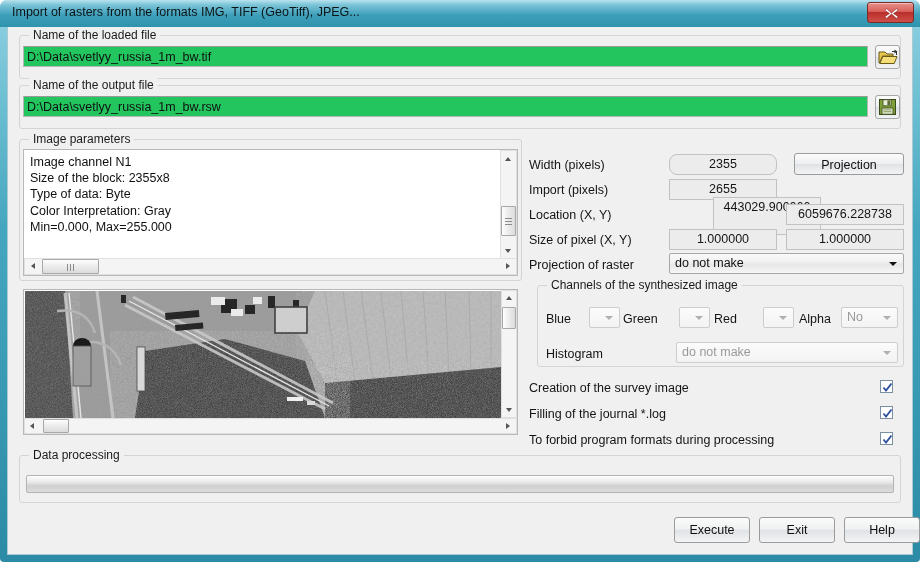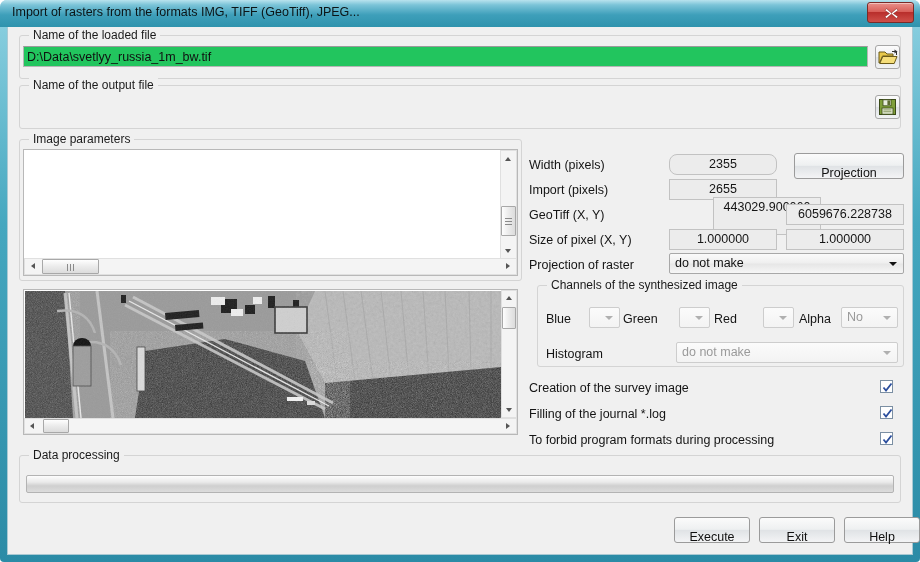--- a/index.html
+++ b/index.html
@@ -134,21 +134,21 @@
     position: absolute;
     box-sizing: border-box;
     background: linear-gradient(180deg, #fbfbfb 0%, #eef0f1 47%, #e0e3e6 52%, #f3f4f5 100%);
     border: 1px solid #9b9b9b;
     border-radius: 3px;
     font-family: "Liberation Sans", sans-serif;
     font-size: 12.5px;
     color: #101010;
     text-align: center;
     cursor: pointer;
-    padding: 12px;
+    padding: 4px;
   }
 
   
   .combo {
     position: absolute;
     box-sizing: border-box;
     background: linear-gradient(180deg, #fafafa 0%, #efefef 48%, #e6e6e6 52%, #f6f6f6 100%);
     border: 1px solid #a8a8a8;
     border-radius: 2px;
     font-size: 12.5px;
@@ -280,36 +280,44 @@
         <path d="M1 15 L1 4 L7 4 L9 6 L15 6 L15 8 L4.5 8 L1.5 15 Z" fill="#e8c84a" stroke="#6a5a18" stroke-width="1"></path>
         <path d="M4.8 8.5 L19 8.5 L16.2 15.5 L1.8 15.5 Z" fill="#f5de7a" stroke="#6a5a18" stroke-width="1"></path>
         <path d="M14 3.5 L18.5 3.5 L18.5 7" fill="none" stroke="#333" stroke-width="1"></path>
         <path d="M16.5 1.5 L19.5 3.5 L16.5 5.5 Z" fill="#333"></path>
       </svg>
     </div>
 
     <div class="group" style="left:11px; top:58px; width:882px; height:44px;">
       <span class="group-title">Name of the output file</span>
     </div>
+    <div class="textinput" style="left:15px; top:69px; width:845px; height:21px;">D:\Data\svetlyy_russia_1m_bw.rsw</div>
     <div class="iconbtn" style="left:867px; top:68px; width:25px; height:24px;">
       <svg width="20" height="19" viewBox="0 0 20 19" style="position:absolute;left:2px;top:2px;">
         <rect x="1.5" y="1.5" width="16" height="15" fill="#7f9f3a" stroke="#3a4a18" stroke-width="1"></rect>
         <rect x="5" y="1.8" width="8" height="6" fill="#e9eedd" stroke="#3a4a18" stroke-width="0.8"></rect>
         <rect x="9.4" y="2.4" width="2.6" height="4.6" fill="#5b6b30"></rect>
         <rect x="4" y="10" width="11" height="6.2" fill="#dfe6cd" stroke="#3a4a18" stroke-width="0.8"></rect>
         <rect x="5.4" y="11.4" width="8" height="1" fill="#8e9e6a"></rect>
         <rect x="5.4" y="13.2" width="8" height="1" fill="#8e9e6a"></rect>
       </svg>
     </div>
 
     <div class="group" style="left:11px; top:112px; width:503px; height:142px;">
       <span class="group-title">Image parameters</span>
     </div>
 
     <div id="paramlist" style="left:15px; top:122px; width:495px; height:127px;">
+      <div style="position:absolute;left:0;top:4px;width:474px;">
+        <div class="paramline">Image channel N1</div>
+        <div class="paramline">Size of the block: 2355x8</div>
+        <div class="paramline">Type of data: Byte</div>
+        <div class="paramline">Color Interpretation: Gray</div>
+        <div class="paramline">Min=0.000, Max=255.000</div>
+      </div>
 
       <div class="sb-v" style="right:0; top:0; width:17px; height:110px;">
         <div class="sb-arrow" style="left:0;top:0;width:15px;height:15px;">
           <div class="tri" style="left:4px;top:6px;border-left:3.5px solid transparent;border-right:3.5px solid transparent;border-bottom:4px solid #555;"></div>
         </div>
         <div class="sb-thumb" style="left:0; top:55px; width:15px; height:30px;">
           <div class="grip" style="left:3px;top:11px;width:7px;height:1px;"></div>
           <div class="grip" style="left:3px;top:14px;width:7px;height:1px;"></div>
           <div class="grip" style="left:3px;top:17px;width:7px;height:1px;"></div>
         </div>
@@ -450,21 +458,21 @@
     </div>
 
     <span class="lbl" style="left:521px; top:131px;">Width (pixels)</span>
     <div class="valuebox" style="left:661px; top:127px; width:108px; height:21px;border-radius:8px;">2355</div>
 
     <button class="btn" style="left:786px; top:126px; width:110px; height:22px;">Projection</button>
 
     <span class="lbl" style="left:521px; top:156px;">Import (pixels)</span>
     <div class="valuebox" style="left:661px; top:152px; width:108px; height:21px;">2655</div>
 
-    <span class="lbl" style="left:521px; top:181px;">GeoTiff (X, Y)</span>
+    <span class="lbl" style="left:521px; top:181px;">Location (X, Y)</span>
     <div class="valuebox" style="left:661px; top:170px; width:108px; height:38px;margin-left:44px;">443029.900060</div>
     <div class="valuebox" style="left:778px; top:177px; width:118px; height:21px;">6059676.228738</div>
 
     <span class="lbl" style="left:521px; top:206px;">Size of pixel (X, Y)</span>
     <div class="valuebox" style="left:661px; top:202px; width:108px; height:21px;">1.000000</div>
     <div class="valuebox" style="left:778px; top:202px; width:118px; height:21px;">1.000000</div>
 
     <span class="lbl" style="left:521px; top:231px;">Projection of raster</span>
     <div class="combo" style="left:661px; top:226px; width:235px; height:21px;">
       <span>do not make</span>

